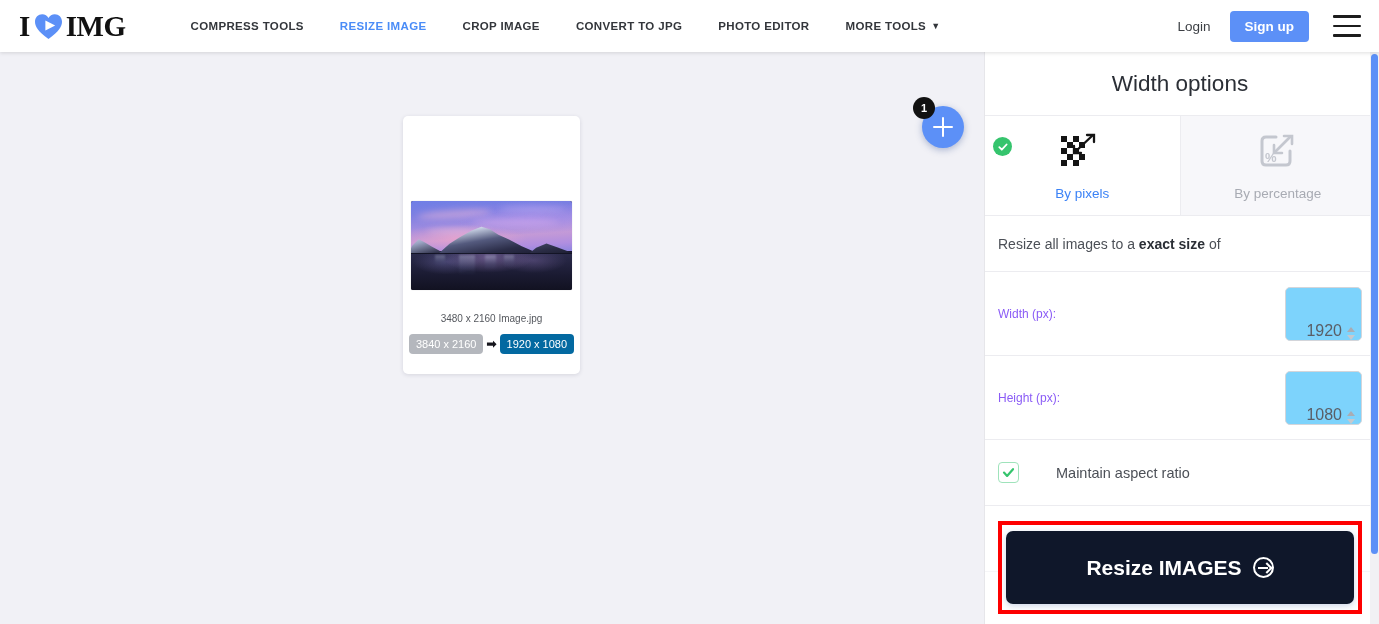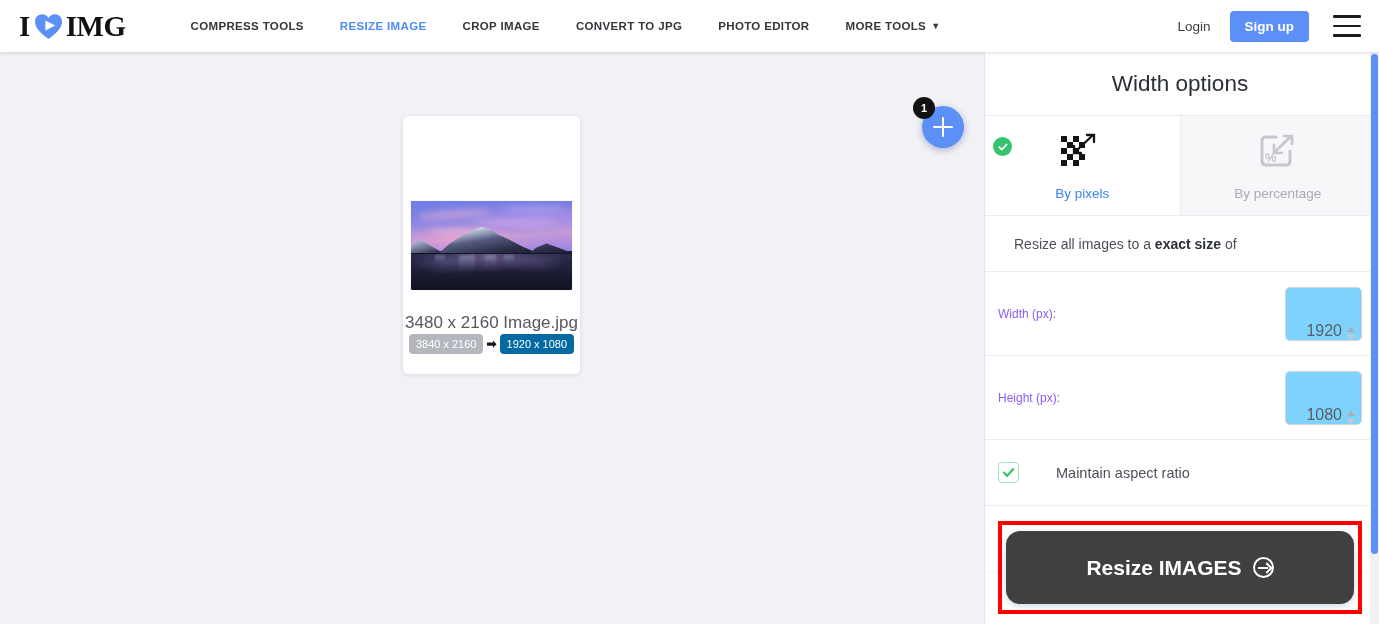--- a/index.html
+++ b/index.html
@@ -181,21 +181,21 @@
   }
   .wr1 { left: 30%; top: 61%; width: 10%; height: 22%; }
   .wr2 { left: 46%; top: 61%; width: 7%; height: 17%; }
   .wr3 { left: 58%; top: 61%; width: 6%; height: 13%; }
   .wr4 { left: 15%; top: 61%; width: 6%; height: 12%; }
 
   .thumb-name {
     position: absolute;
     left: 0; top: 197px; width: 100%;
     text-align: center;
-    font-size: 17px;
+    font-size: 10px;
     color: #55585e;
     font-family: "Liberation Sans", sans-serif;
   }
   .badges {
     position: absolute;
     left: 0; top: 218px; width: 100%;
     display: flex; justify-content: center; align-items: center;
     gap: 0px;
   }
   .badge {
@@ -278,21 +278,21 @@
     position: absolute;
     left: 8px; top: 21px;
     width: 19px; height: 19px;
     border-radius: 50%;
     background: #35c46d;
     display: flex; align-items: center; justify-content: center;
   }
   .tab-check svg { display:block; }
 
   .hint {
-    padding: 20px 0 19px 29px;
+    padding: 20px 0 19px 13px;
     font-size: 14px;
     color: #4c5057;
     border-bottom: 1px solid #ececf0;
     font-family: "Liberation Sans", sans-serif;
   }
   .hint b { color: #2b2f36; }
 
   .field-row {
     height: 84px;
     display: flex; align-items: center;
@@ -366,23 +366,23 @@
     left: 998px; top: 521px;
     width: 364px; height: 93px;
     border: 4px solid #fe0000;
     background: #ffffff;
     z-index: 20;
   }
   .resize-btn {
     position: absolute;
     left: 1006px; top: 531px;
     width: 348px; height: 73px;
-    background: #404040;
+    background: #0f172a;
     border: none;
-    border-radius: 14px;
+    border-radius: 7px;
     color: #ffffff;
     font-size: 21px;
     font-weight: bold;
     display: flex; align-items: center; justify-content: center;
     gap: 11px;
     cursor: pointer;
     z-index: 21;
     box-shadow: 0 2px 6px rgba(60,90,160,0.25);
     font-family: "Liberation Sans", sans-serif;
   }

